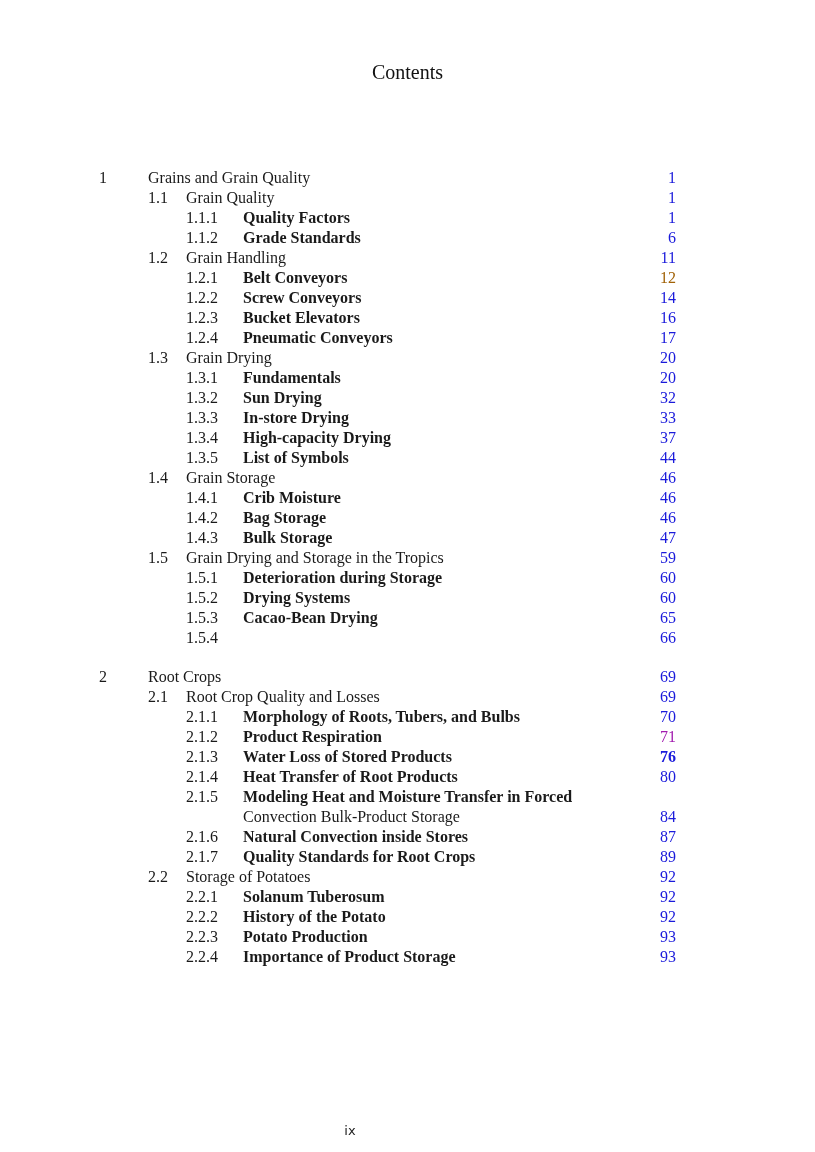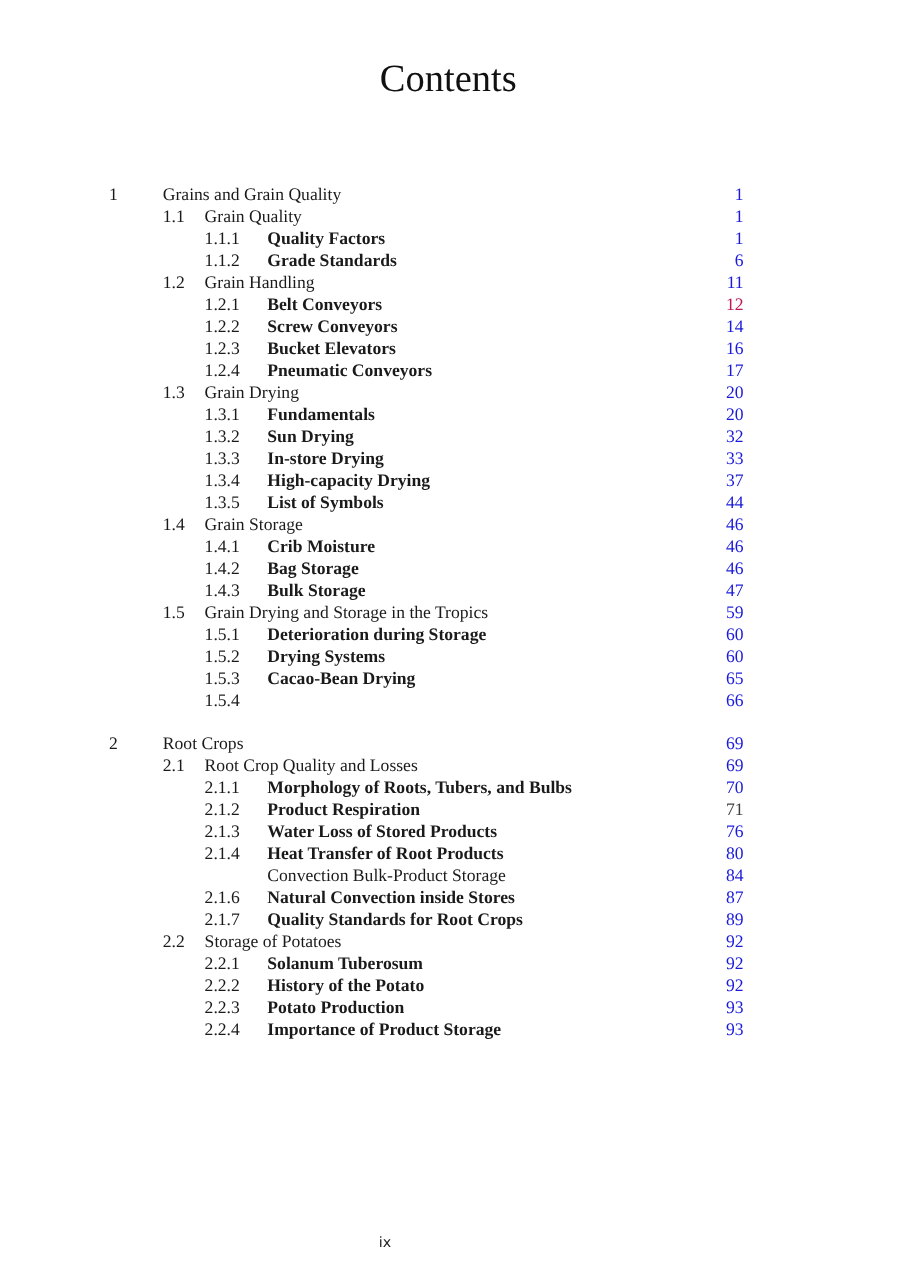--- a/index.html
+++ b/index.html
@@ -2,21 +2,21 @@
 <html><head>
 <meta charset="utf-8">
 <style>
   html, body { margin: 0; padding: 0; background: #ffffff; }
   body { width: 815px; height: 1152px; position: relative; overflow: hidden; }
   .page { position: absolute; left: 0; top: 0; width: 815px; height: 1152px; background: #ffffff; }
   .title {
     position: absolute; left: 0; width: 815px; top: 54px;
     text-align: center;
     font-family: "Liberation Serif", "DejaVu Serif", serif;
-    font-size: 35px; color: #111111; line-height: 36px;
+    font-size: 20px; color: #111111; line-height: 36px;
   }
   .toc { position: absolute; left: 0; top: 168px; width: 815px; }
   .row {
     position: relative; height: 20px; line-height: 20px;
     font-family: "Liberation Serif", "DejaVu Serif", serif;
     font-size: 16px; color: #1a1a1a; white-space: nowrap;
   }
   .row.gap { margin-top: 19px; }
   .num, .label { position: absolute; top: 0; }
   .row.chapter .num { left: 99px; }
@@ -65,21 +65,21 @@
         <span class="page-ref" style="color: rgb(26, 26, 219);">6</span>
       </div>
       <div class="row section">
         <span class="num">1.2</span>
         <span class="label">Grain Handling</span>
         <span class="page-ref" style="color: rgb(26, 26, 219);">11</span>
       </div>
       <div class="row subsection">
         <span class="num">1.2.1</span>
         <span class="label">Belt Conveyors</span>
-        <span class="page-ref" style="color: #be185d; margin-left: 24px;">12</span>
+        <span class="page-ref" style="color: #a16207; margin-left: 24px;">12</span>
       </div>
       <div class="row subsection">
         <span class="num">1.2.2</span>
         <span class="label">Screw Conveyors</span>
         <span class="page-ref" style="color: rgb(26, 26, 219);">14</span>
       </div>
       <div class="row subsection">
         <span class="num">1.2.3</span>
         <span class="label">Bucket Elevators</span>
         <span class="page-ref" style="color: rgb(26, 26, 219);">16</span>
@@ -174,31 +174,36 @@
         <span class="page-ref" style="color: rgb(26, 26, 219);">69</span>
       </div>
       <div class="row subsection">
         <span class="num">2.1.1</span>
         <span class="label">Morphology of Roots, Tubers, and Bulbs</span>
         <span class="page-ref" style="color: rgb(26, 26, 219);">70</span>
       </div>
       <div class="row subsection">
         <span class="num">2.1.2</span>
         <span class="label">Product Respiration</span>
-        <span class="page-ref" style="color: #404040;">71</span>
+        <span class="page-ref" style="color: #a21caf;">71</span>
       </div>
       <div class="row subsection">
         <span class="num">2.1.3</span>
         <span class="label">Water Loss of Stored Products</span>
-        <span class="page-ref" style="color: rgb(26, 26, 219);">76</span>
+        <span class="page-ref" style="color: rgb(26, 26, 219); font-weight: bold;">76</span>
       </div>
       <div class="row subsection">
         <span class="num">2.1.4</span>
         <span class="label">Heat Transfer of Root Products</span>
         <span class="page-ref" style="color: rgb(26, 26, 219);">80</span>
+      </div>
+      <div class="row subsection">
+        <span class="num">2.1.5</span>
+        <span class="label">Modeling Heat and Moisture Transfer in Forced</span>
+        <span class="page-ref" style="color: rgb(26, 26, 219);"></span>
       </div>
       <div class="row cont">
         <span class="num"></span>
         <span class="label">Convection Bulk-Product Storage</span>
         <span class="page-ref" style="color: rgb(26, 26, 219);">84</span>
       </div>
       <div class="row subsection">
         <span class="num">2.1.6</span>
         <span class="label">Natural Convection inside Stores</span>
         <span class="page-ref" style="color: rgb(26, 26, 219);">87</span>

